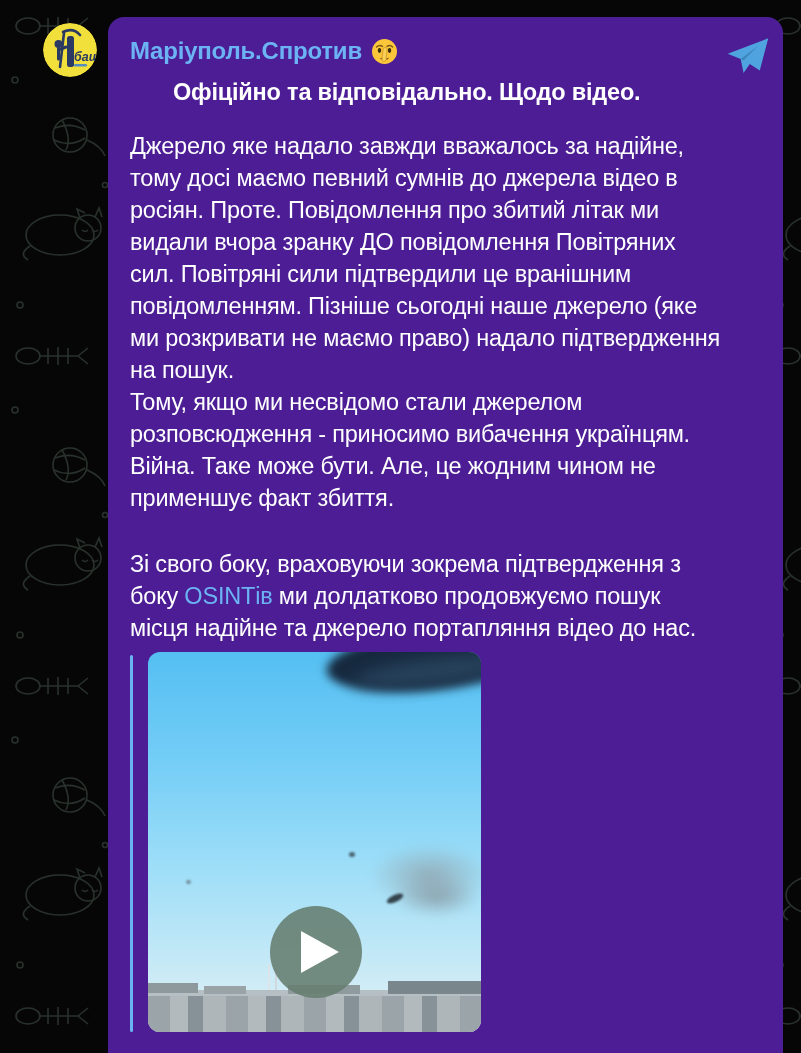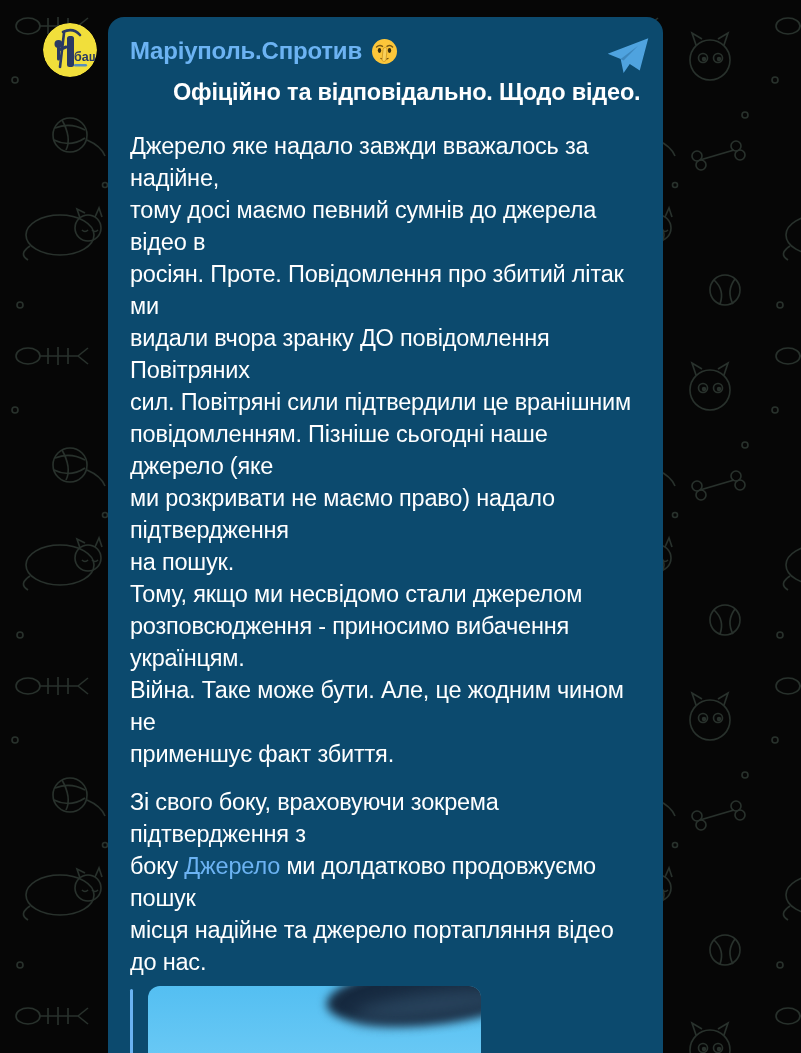--- a/index.html
+++ b/index.html
@@ -1,37 +1,37 @@
 <!DOCTYPE html>
 <html><head>
 <meta charset="utf-8">
 <style>
   html,body{margin:0;padding:0;background:#060606;}
   .page{position:relative;width:801px;height:1053px;overflow:hidden;
         font-family:"Liberation Sans", sans-serif;}
   .bg-svg{position:absolute;left:0;top:0;}
 
   .avatar{position:absolute;left:43px;top:23px;width:54px;height:54px;border-radius:50%;
-          overflow:hidden;cursor:pointer;}
+          overflow:hidden;cursor:pointer;font-style:italic;}
 
-  .card{position:absolute;left:108px;top:17px;width:555px;height:1036px;
-        background:#0c4a6e;border-radius:16px 16px 0 0;
+  .card{position:absolute;left:108px;top:17px;width:675px;height:1036px;
+        background:#4c1d95;border-radius:16px 16px 0 0;
         padding:20px 20px 0 22px;box-sizing:border-box;overflow:hidden;}
 
   .channel-row{display:flex;align-items:center;gap:9px;height:28px;}
   .channel-name{font-size:24px;font-weight:bold;color:#6cb3f3;letter-spacing:-0.2px;cursor:pointer;}
   .emoji{width:27px;height:27px;flex:0 0 auto;}
 
   .plane-btn{position:absolute;top:20px;right:13px;width:44px;height:38px;cursor:pointer;}
 
   .msg{color:#ffffff;font-size:23.5px;line-height:32px;letter-spacing:-0.2px;}
   .heading{margin-top:11px;font-weight:bold;white-space:pre-line;margin-left:43px;}
   .para{white-space:pre-line;}
   .para1{margin-top:22px;}
-  .para2{margin-top:16px;}
+  .para2{margin-top:34px;}
   .link{color:#6cb3f3;text-decoration:none;cursor:pointer;}
 
   .embed{position:relative;margin-top:6px;padding-left:18px;}
   .quote-bar{position:absolute;left:0;top:3px;bottom:0;width:3px;border-radius:2px;background:#6ab3f3;}
   .embed-label{font-size:22px;line-height:26px;font-weight:bold;color:#6cb4f5;cursor:pointer;}
 
   .video{position:relative;margin-top:8px;width:333px;height:380px;border-radius:12px;overflow:hidden;
          cursor:pointer;
          background:linear-gradient(180deg,#54bff2 0%,#73cdf6 28%,#a0dff8 58%,#c9eaf6 84%,#e2f1f7 100%);}
   .video *{position:absolute;}
@@ -150,21 +150,21 @@
 сил. Повітряні сили підтвердили це вранішним
 повідомленням. Пізніше сьогодні наше джерело (яке
 ми розкривати не маємо право) надало підтвердження
 на пошук.
 Тому, якщо ми несвідомо стали джерелом
 розповсюдження - приносимо вибачення українцям.
 Війна. Таке може бути. Але, це жодним чином не
 применшує факт збиття.</div>
 
     <div class="msg para para2"><span>Зі свого боку, враховуючи зокрема підтвердження з
-боку </span><a class="link">Джерело</a><span> ми долдатково продовжуємо пошук
+боку </span><a class="link">OSINTів</a><span> ми долдатково продовжуємо пошук
 місця надійне та джерело портапляння відео до нас.</span></div>
 
     <div class="embed">
       <div class="quote-bar"></div>
 
       <div class="video">
         <div class="wing"></div>
         <div class="wing2"></div>
         <div class="smoke1"></div>
         <div class="smoke2"></div>

